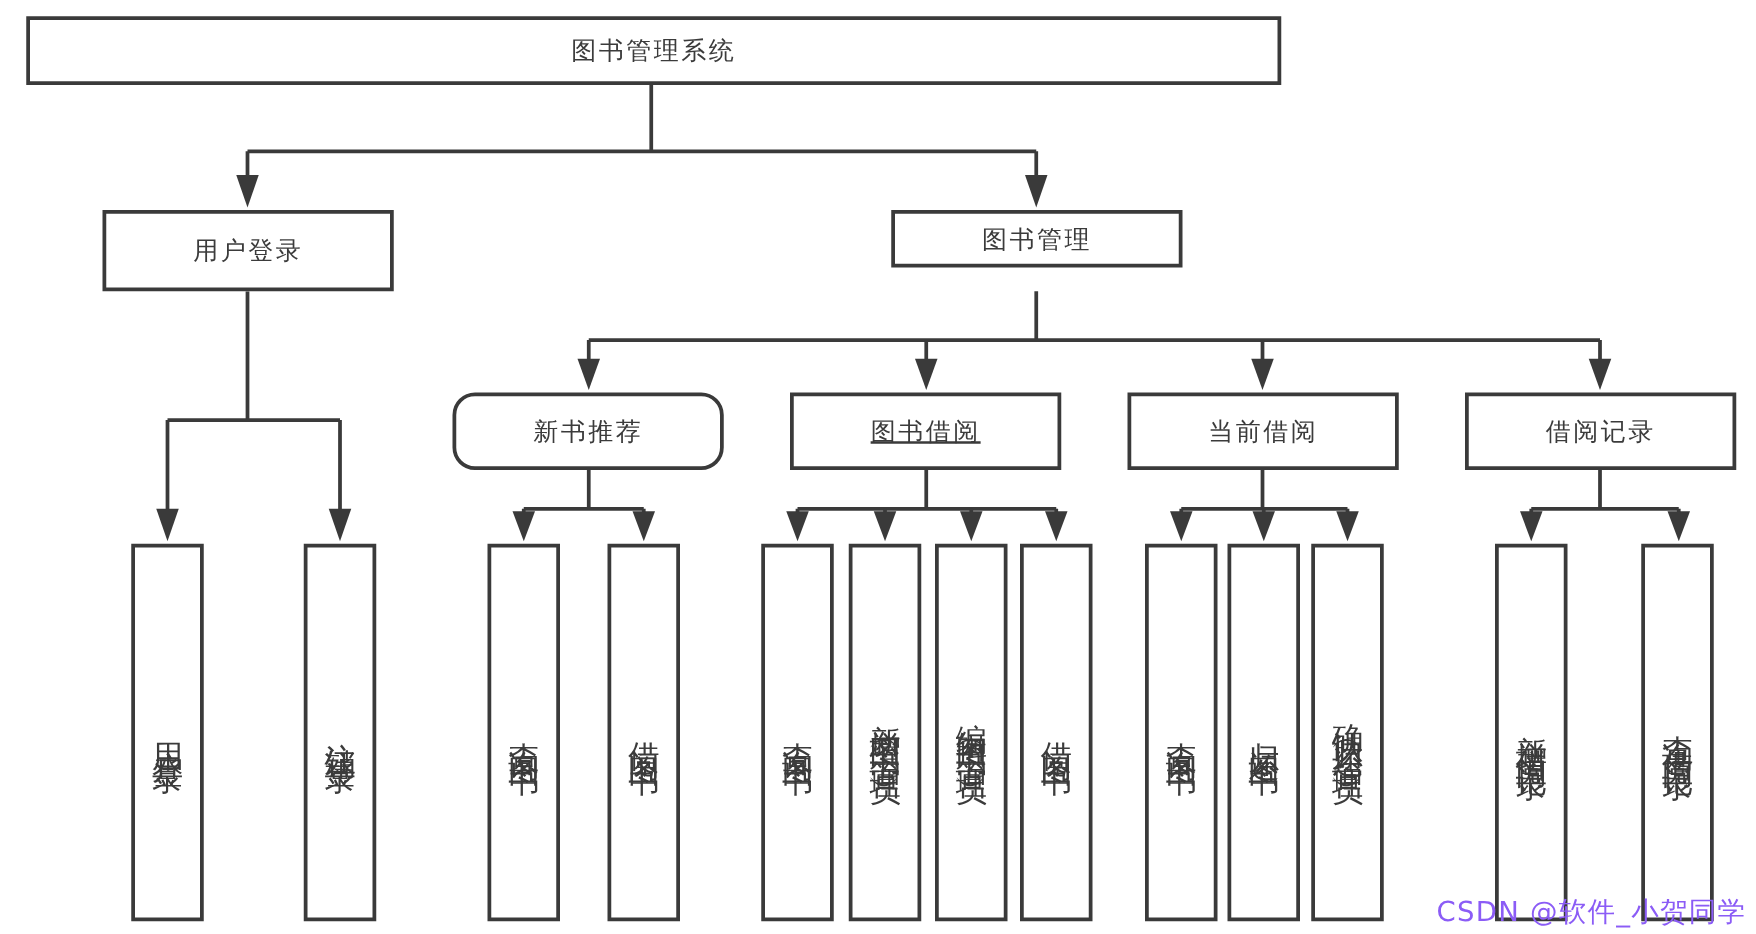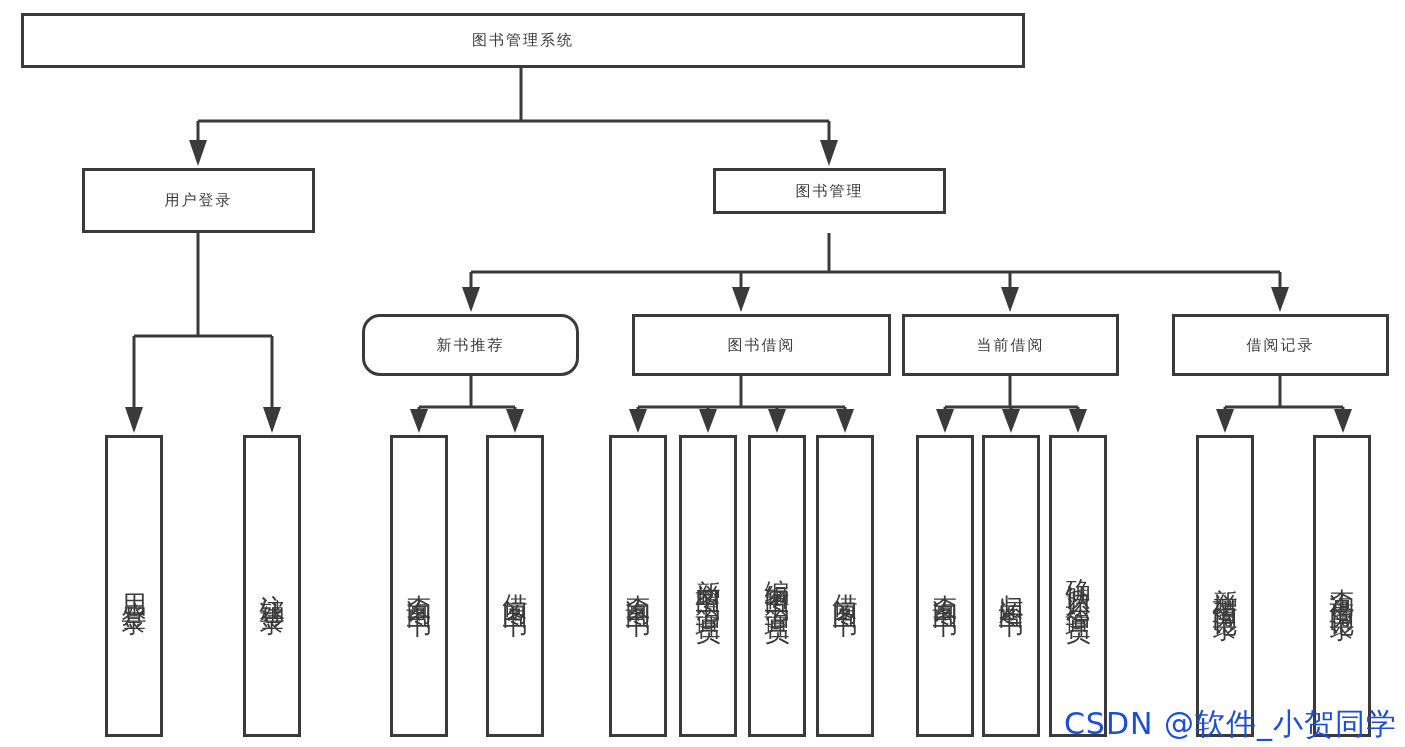--- a/index.html
+++ b/index.html
@@ -22,21 +22,21 @@
     pointer-events: none;
   }
   .hbox {
     position: absolute;
     box-sizing: border-box;
     border: 3px solid #3a3a3a;
     background: #ffffff;
     display: flex;
     align-items: center;
     justify-content: center;
-    font-size: 15px;
+    font-size: 20px;
     color: #3b3b3b;
     letter-spacing: 2px;
     z-index: 2;
   }
   .vbox {
     position: absolute;
     box-sizing: border-box;
     width: 58px;
     height: 302px;
     top: 435px;
@@ -53,22 +53,22 @@
     font-size: 25px;
     line-height: 1;
     letter-spacing: 6px;
     color: #3b3b3b;
     white-space: nowrap;
   }
   .watermark {
     position: absolute;
     right: 8px;
     bottom: 2px;
-    font-size: 30px;
-    color: #1d4ed8;
+    font-size: 22px;
+    color: #8b5cf6;
     letter-spacing: 1px;
     z-index: 3;
   }
 </style>
 </head>
 <body>
 
 <div class="canvas">
 
   <svg class="wires" viewBox="0 0 1405 747" xmlns="http://www.w3.org/2000/svg">
@@ -137,21 +137,21 @@
       <polygon points="1334,409 1352,409 1343,433"></polygon>
     </g>
   </svg>
 
   <div class="hbox" style="left:21px; top:13px; width:1004px; height:55px;">图书管理系统</div>
 
   <div class="hbox" style="left:82px; top:168px; width:233px; height:65px;">用户登录</div>
   <div class="hbox" style="left:713px; top:168px; width:233px; height:46px;">图书管理</div>
 
   <div class="hbox" style="left:362px; top:314px; width:217px; height:62px;border-radius:18px;">新书推荐</div>
-  <div class="hbox" style="left:632px; top:314px; width:259px; height:62px;">图书借阅</div>
+  <div class="hbox" style="left:632px; top:314px; width:217px; height:62px;text-decoration:underline;">图书借阅</div>
   <div class="hbox" style="left:902px; top:314px; width:217px; height:62px;">当前借阅</div>
   <div class="hbox" style="left:1172px; top:314px; width:217px; height:62px;">借阅记录</div>
 
   <div class="vbox" style="left:105px;">
     <span>用户登录</span>
   </div>
   <div class="vbox" style="left:243px;">
     <span>注销登录</span>
   </div>
 

